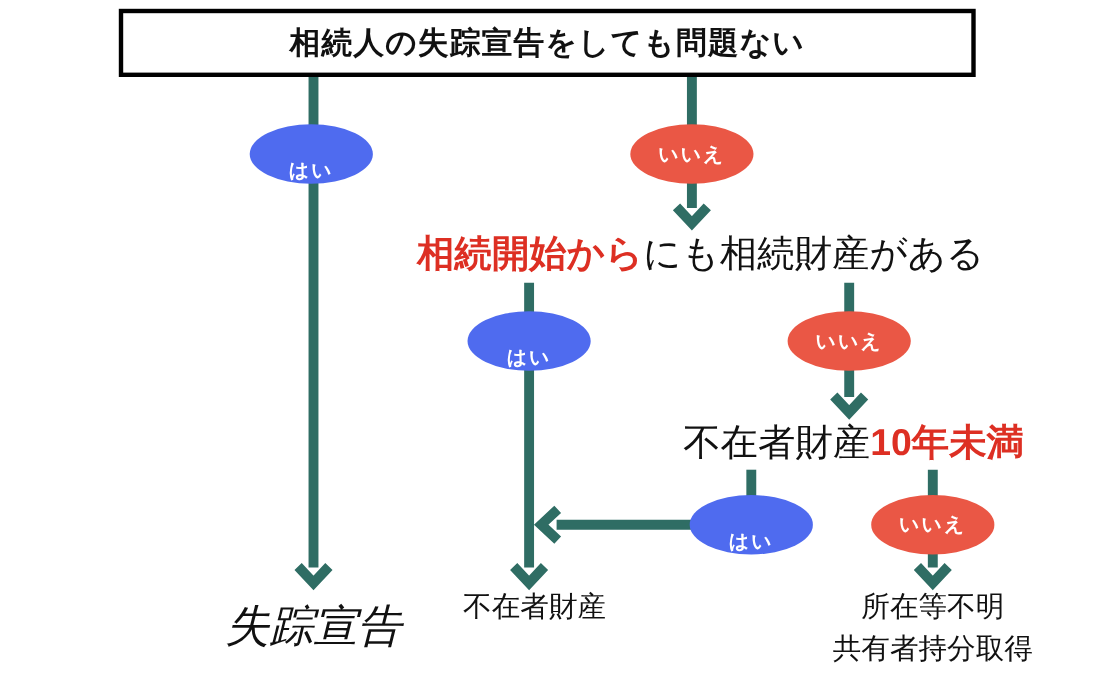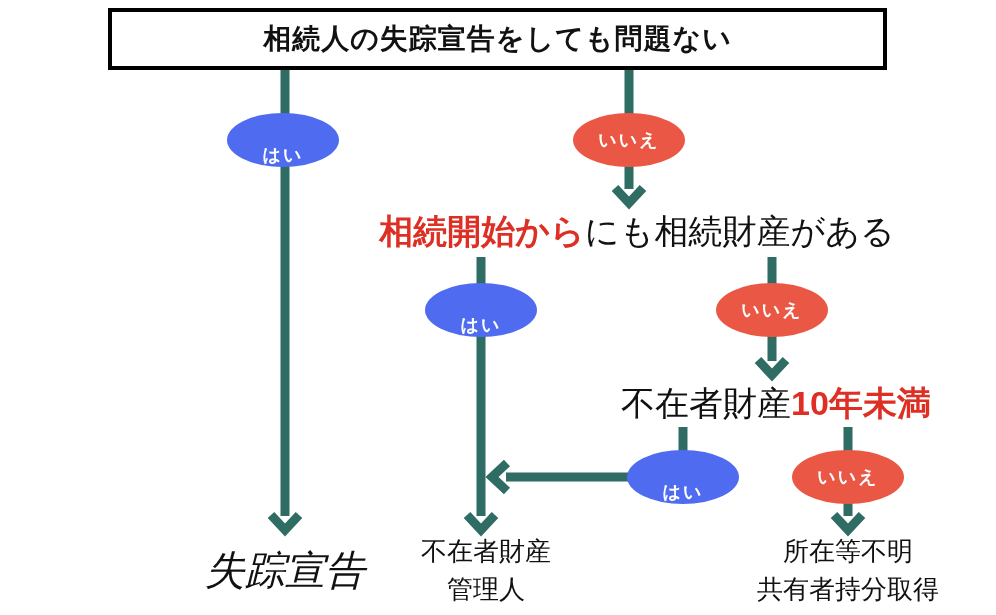--- a/index.html
+++ b/index.html
@@ -142,21 +142,20 @@
   <div class="ellipse no" style="left:792px; top:450px;">
     <span>いいえ</span>
   </div>
 
   <div class="outcome big" style="left:120px; top:546px; width:330px;font-style:italic;">
     <span>失踪宣告</span>
   </div>
 
   <div class="outcome two-line" style="left:336px; top:532px; width:300px;">
     <div>不在者財産</div>
-    <div>管理人</div>
   </div>
 
   <div class="outcome two-line" style="left:698px; top:532px; width:300px;">
     <div>所在等不明</div>
     <div>共有者持分取得</div>
   </div>
 
 </div>
 
 </body></html>

